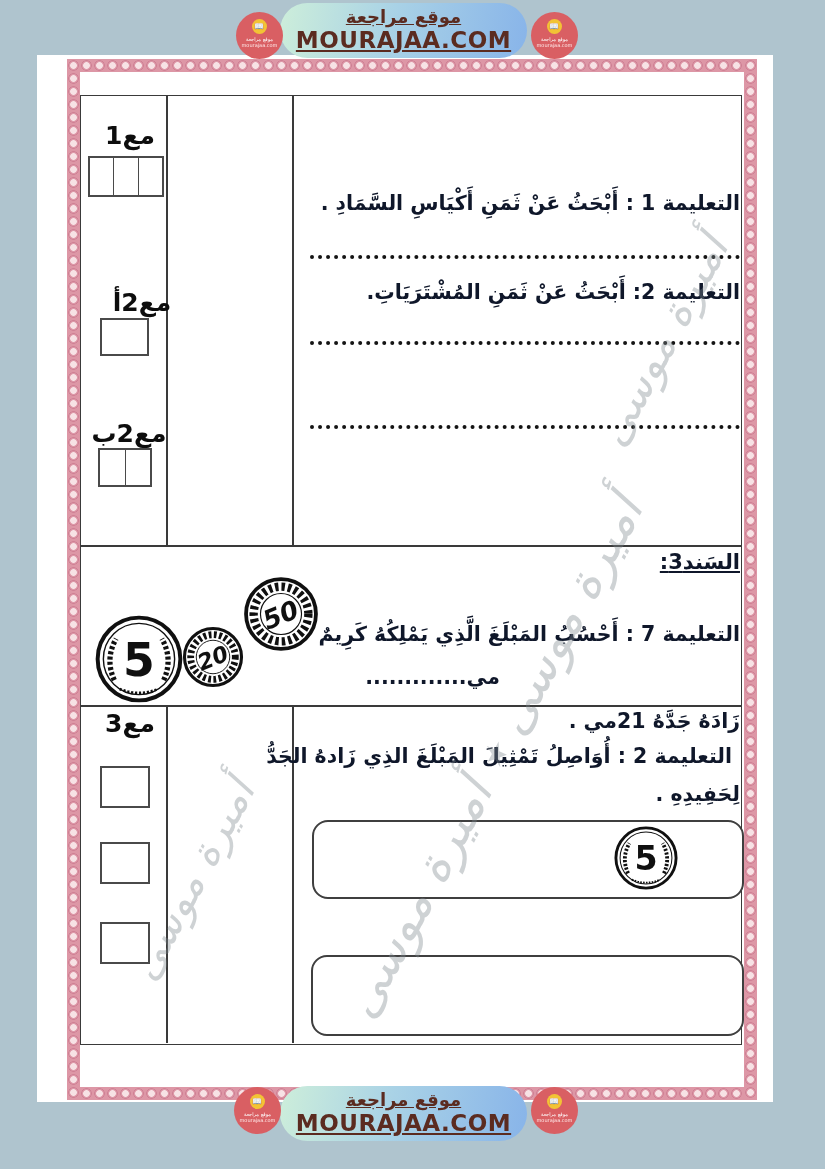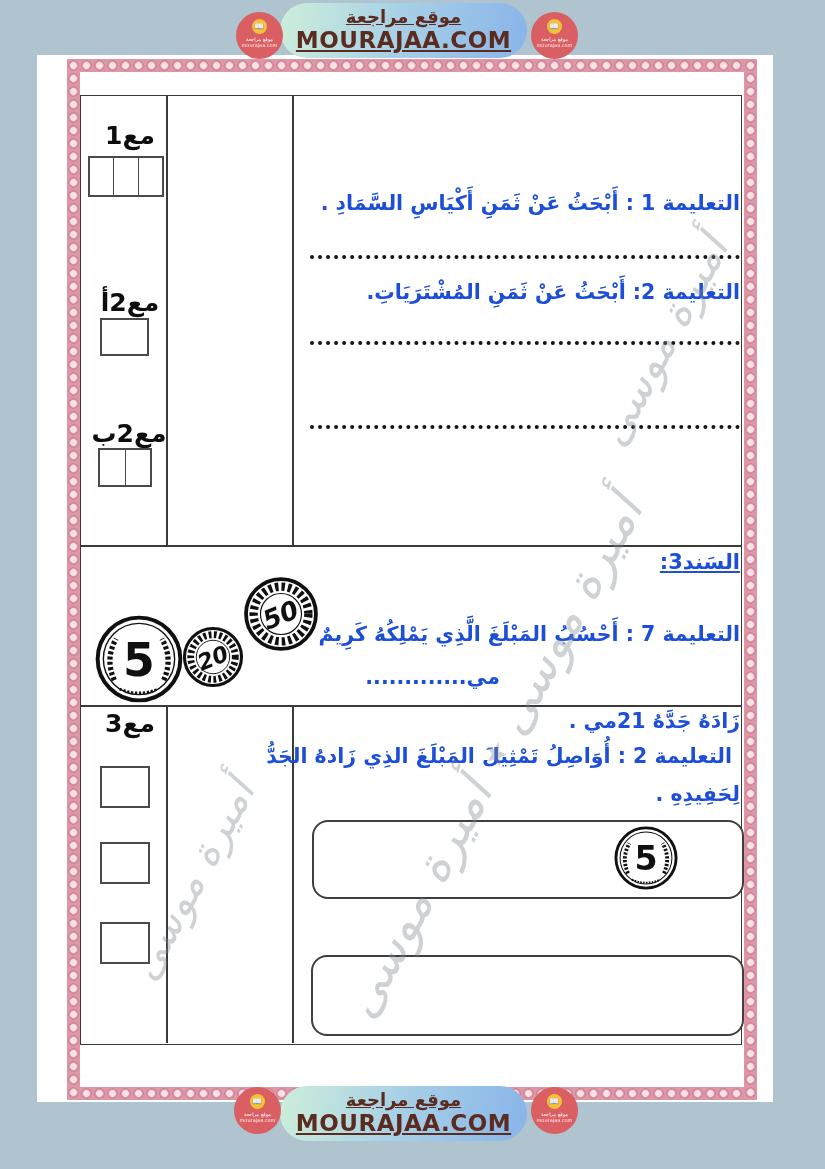--- a/index.html
+++ b/index.html
@@ -27,21 +27,21 @@
 
   
   .mlabel{position:absolute;z-index:4;direction:rtl;font-weight:700;font-size:25px;color:#0d0d0d;text-align:center;line-height:1;}
   .cellbox{position:absolute;z-index:4;border:2px solid #4a4a4a;display:flex;background:#fff;}
   .cellbox i{flex:1;border-left:1.5px solid #4a4a4a;}
   .cellbox i:first-child{border-left:none;}
 
   
   .atext{
     position:absolute;z-index:4;direction:rtl;text-align:right;white-space:nowrap;
-    font-weight:700;font-size:20.5px;color:#1d4ed8;line-height:1.35;
+    font-weight:700;font-size:20.5px;color:#0f172a;line-height:1.35;
   }
   .title-underline{text-decoration:underline;font-size:21px;}
   .dots{position:absolute;z-index:4;height:12px;border-bottom:4.5px dotted #141414;}
 
   
   .roundbox{position:absolute;z-index:4;border:2.2px solid #3f3f3f;border-radius:16px;background:#fff;}
 
   .coin{position:absolute;z-index:4;}
 
   
@@ -87,21 +87,21 @@
   <div class="tline" style="left:166px;top:705px;width:1.5px;height:338px;"></div>
   <div class="tline" style="left:292px;top:705px;width:1.5px;height:338px;"></div>
 
   <div class="mlabel" style="left:95px;top:123px;width:70px;">مع1</div>
   <div class="cellbox" style="left:88px;top:156px;width:72px;height:37px;">
       <i></i>
       <i></i>
       <i></i>
     </div>
 
-  <div class="mlabel" style="left:90px;top:290px;width:80px;text-align:center;">مع2أ</div>
+  <div class="mlabel" style="left:102px;top:290px;width:80px;text-align:center;">مع2أ</div>
   <div class="cellbox" style="left:100px;top:318px;width:45px;height:34px;">
       <i></i>
     </div>
 
   <div class="mlabel" style="left:85px;top:421px;width:88px;">مع2ب</div>
   <div class="cellbox" style="left:98px;top:448px;width:50px;height:35px;">
       <i></i>
       <i></i>
     </div>
 

